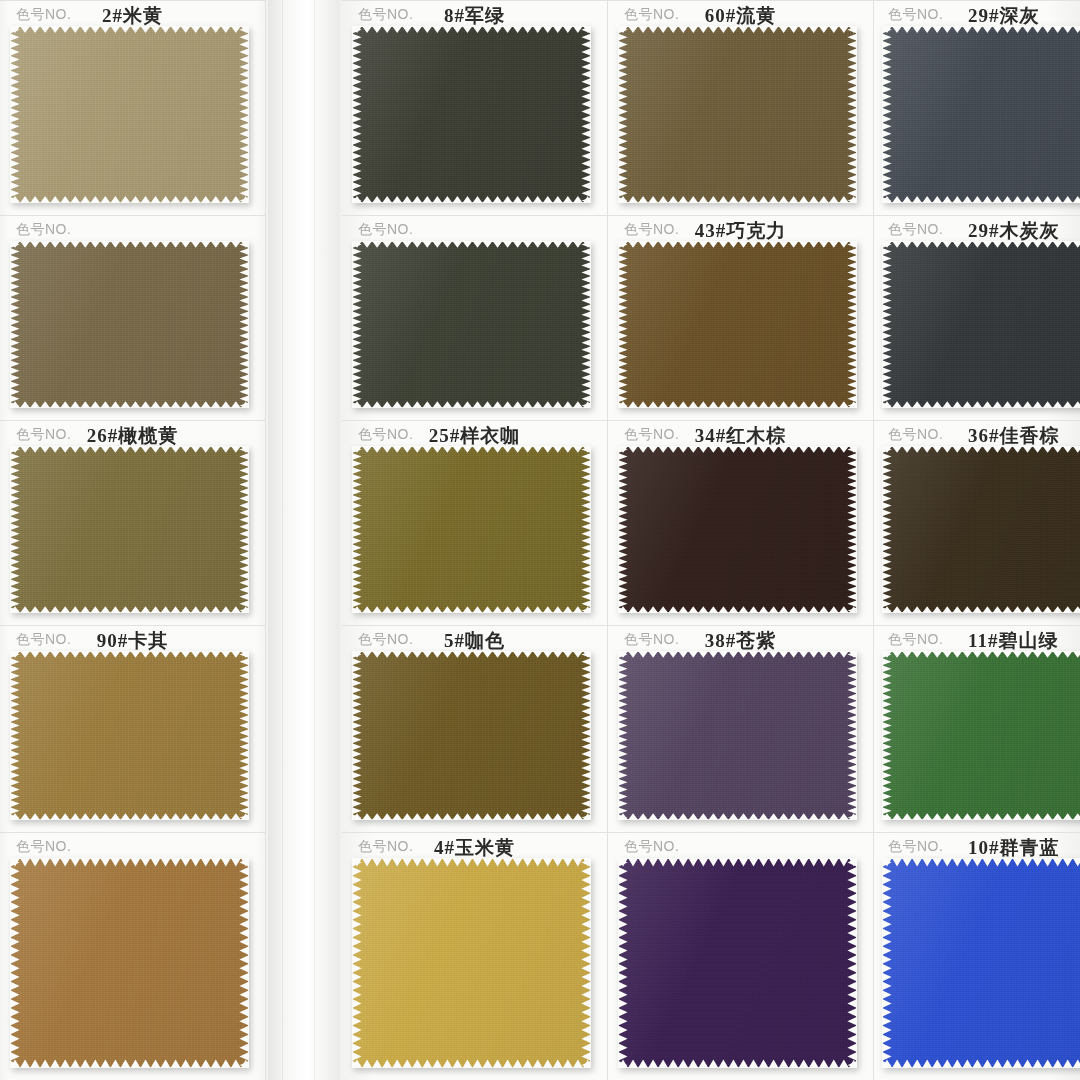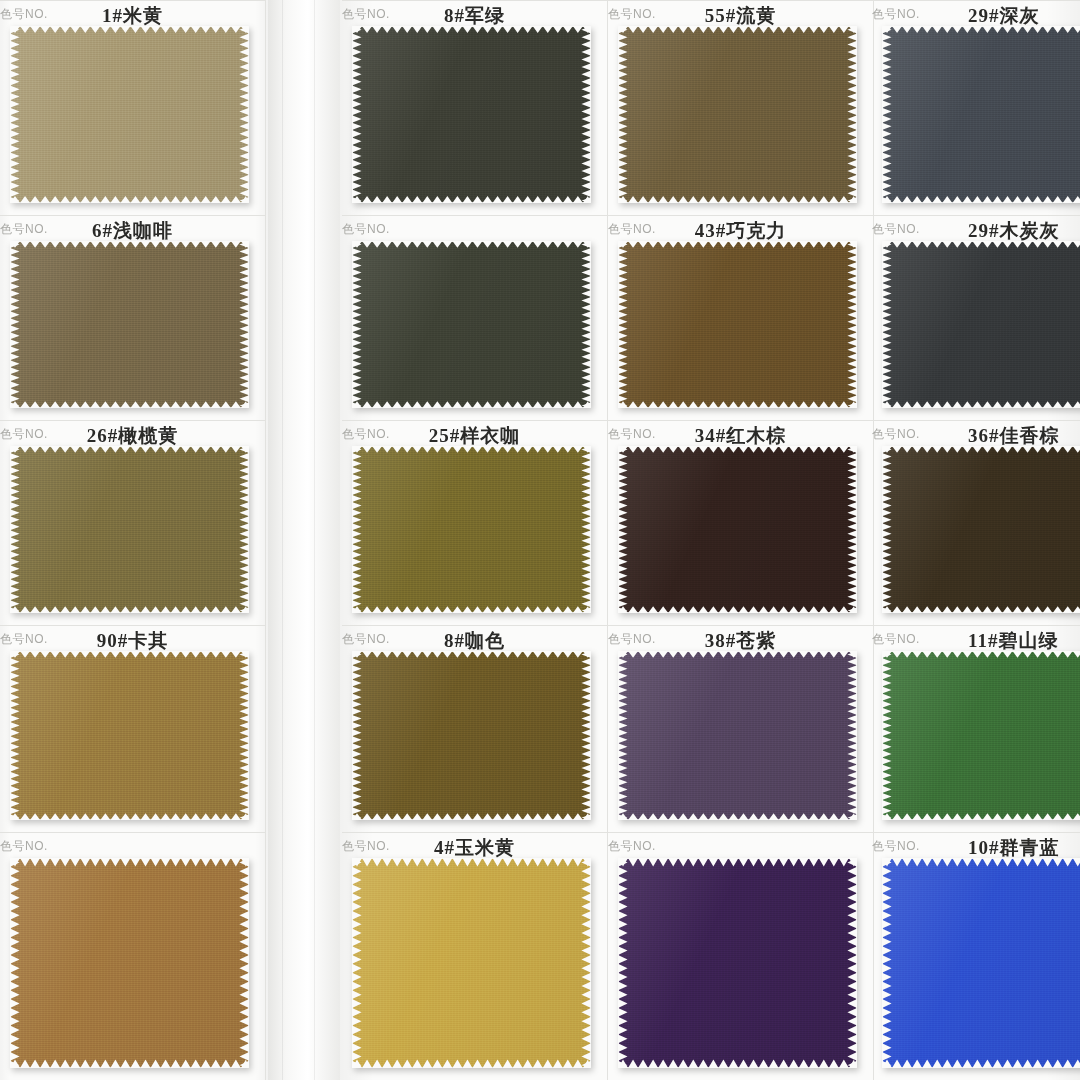--- a/index.html
+++ b/index.html
@@ -39,23 +39,23 @@
     position:absolute;
     box-sizing:border-box;
     border-top:1px solid #e2e2df;
     border-right:1px solid #e2e2df;
     overflow:hidden;
   }
   .cell-head{
     position:absolute;left:0;top:0;width:100%;height:30px;
   }
   .no-label{
-    position:absolute;left:0;top:5px;
+    position:absolute;left:16px;top:5px;
     font-family:"Liberation Sans","DejaVu Sans",sans-serif;
-    font-size:12px;letter-spacing:.5px;color:#a9a9a5;
+    font-size:14px;letter-spacing:.5px;color:#a9a9a5;
     white-space:nowrap;
   }
   .color-name{
     position:absolute;left:0;top:2px;width:100%;
     text-align:center;
     font-size:19px;font-weight:700;color:#2a2a28;
     letter-spacing:1px;white-space:nowrap;
     text-shadow:0 0 1px rgba(255,255,255,.6);
   }
   .color-name.shift{ text-align:left; padding-left:96px; }
@@ -111,40 +111,39 @@
 
   <div class="gutter">
     <div class="gutter-line" style="left:14px"></div>
     <div class="gutter-line" style="left:46px"></div>
   </div>
 
   <div class="grid" id="grid">
       <div class="cell" style="left: 0px; top: 0px; width: 266px; height: 215px;">
         <div class="cell-head">
           <div class="no-label">色号NO.</div>
-          <div class="color-name">1#米黄</div>
+          <div class="color-name">2#米黄</div>
         </div>
         <div class="swatch-wrap">
           <div class="swatch" style="background: rgb(168, 154, 115);">
             <div class="sheen"></div>
           </div>
           <div class="edge">
             <svg viewBox="0 0 100 100" preserveAspectRatio="none">
               <polygon fill="#fbfbfa" points="0,-1 100,-1 100,0 0,0 2.1,4 4.2,0 6.300000000000001,4 8.4,0 10.5,4 12.600000000000001,0 14.700000000000001,4 16.8,0 18.900000000000002,4 21,0 23.1,4 25.2,0 27.3,4 29.4,0 31.5,4 33.6,0 35.7,4 37.800000000000004,0 39.900000000000006,4 42.00000000000001,0 44.10000000000001,4 46.20000000000001,0 48.30000000000001,4 50.40000000000001,0 52.500000000000014,4 54.600000000000016,0 56.70000000000002,4 58.80000000000002,0 60.90000000000002,4 63.00000000000002,0 65.10000000000002,4 67.20000000000002,0 69.30000000000001,4 71.40000000000002,0 73.50000000000001,4 75.60000000000002,0 77.70000000000002,4 79.80000000000003,0 81.90000000000002,4 84.00000000000003,0 86.10000000000002,4 88.20000000000003,0 90.30000000000003,4 92.40000000000003,0 94.50000000000003,4 96.60000000000004,0 98.70000000000003,4 100,0"></polygon>
               <polygon fill="#fbfbfa" points="0,101 100,101 100,100 0,100 2.1,96 4.2,100 6.300000000000001,96 8.4,100 10.5,96 12.600000000000001,100 14.700000000000001,96 16.8,100 18.900000000000002,96 21,100 23.1,96 25.2,100 27.3,96 29.4,100 31.5,96 33.6,100 35.7,96 37.800000000000004,100 39.900000000000006,96 42.00000000000001,100 44.10000000000001,96 46.20000000000001,100 48.30000000000001,96 50.40000000000001,100 52.500000000000014,96 54.600000000000016,100 56.70000000000002,96 58.80000000000002,100 60.90000000000002,96 63.00000000000002,100 65.10000000000002,96 67.20000000000002,100 69.30000000000001,96 71.40000000000002,100 73.50000000000001,96 75.60000000000002,100 77.70000000000002,96 79.80000000000003,100 81.90000000000002,96 84.00000000000003,100 86.10000000000002,96 88.20000000000003,100 90.30000000000003,96 92.40000000000003,100 94.50000000000003,96 96.60000000000004,100 98.70000000000003,96 100,100"></polygon>
               <polygon fill="#fbfbfa" points="-1,0 -1,100 0,100 0,0 4,2.1 0,4.2 4,6.300000000000001 0,8.4 4,10.5 0,12.600000000000001 4,14.700000000000001 0,16.8 4,18.900000000000002 0,21 4,23.1 0,25.2 4,27.3 0,29.4 4,31.5 0,33.6 4,35.7 0,37.800000000000004 4,39.900000000000006 0,42.00000000000001 4,44.10000000000001 0,46.20000000000001 4,48.30000000000001 0,50.40000000000001 4,52.500000000000014 0,54.600000000000016 4,56.70000000000002 0,58.80000000000002 4,60.90000000000002 0,63.00000000000002 4,65.10000000000002 0,67.20000000000002 4,69.30000000000001 0,71.40000000000002 4,73.50000000000001 0,75.60000000000002 4,77.70000000000002 0,79.80000000000003 4,81.90000000000002 0,84.00000000000003 4,86.10000000000002 0,88.20000000000003 4,90.30000000000003 0,92.40000000000003 4,94.50000000000003 0,96.60000000000004 4,98.70000000000003 0,100"></polygon>
               <polygon fill="#fbfbfa" points="101,0 101,100 100,100 100,0 96,2.1 100,4.2 96,6.300000000000001 100,8.4 96,10.5 100,12.600000000000001 96,14.700000000000001 100,16.8 96,18.900000000000002 100,21 96,23.1 100,25.2 96,27.3 100,29.4 96,31.5 100,33.6 96,35.7 100,37.800000000000004 96,39.900000000000006 100,42.00000000000001 96,44.10000000000001 100,46.20000000000001 96,48.30000000000001 100,50.40000000000001 96,52.500000000000014 100,54.600000000000016 96,56.70000000000002 100,58.80000000000002 96,60.90000000000002 100,63.00000000000002 96,65.10000000000002 100,67.20000000000002 96,69.30000000000001 100,71.40000000000002 96,73.50000000000001 100,75.60000000000002 96,77.70000000000002 100,79.80000000000003 96,81.90000000000002 100,84.00000000000003 96,86.10000000000002 100,88.20000000000003 96,90.30000000000003 100,92.40000000000003 96,94.50000000000003 100,96.60000000000004 96,98.70000000000003 100,100"></polygon>
             </svg>
           </div>
         </div>
       </div>
       <div class="cell" style="left: 0px; top: 215px; width: 266px; height: 205px;">
         <div class="cell-head">
           <div class="no-label">色号NO.</div>
-          <div class="color-name">6#浅咖啡</div>
         </div>
         <div class="swatch-wrap">
           <div class="swatch" style="background: rgb(120, 105, 74);">
             <div class="sheen"></div>
           </div>
           <div class="edge">
             <svg viewBox="0 0 100 100" preserveAspectRatio="none">
               <polygon fill="#fbfbfa" points="0,-1 100,-1 100,0 0,0 2.1,4 4.2,0 6.300000000000001,4 8.4,0 10.5,4 12.600000000000001,0 14.700000000000001,4 16.8,0 18.900000000000002,4 21,0 23.1,4 25.2,0 27.3,4 29.4,0 31.5,4 33.6,0 35.7,4 37.800000000000004,0 39.900000000000006,4 42.00000000000001,0 44.10000000000001,4 46.20000000000001,0 48.30000000000001,4 50.40000000000001,0 52.500000000000014,4 54.600000000000016,0 56.70000000000002,4 58.80000000000002,0 60.90000000000002,4 63.00000000000002,0 65.10000000000002,4 67.20000000000002,0 69.30000000000001,4 71.40000000000002,0 73.50000000000001,4 75.60000000000002,0 77.70000000000002,4 79.80000000000003,0 81.90000000000002,4 84.00000000000003,0 86.10000000000002,4 88.20000000000003,0 90.30000000000003,4 92.40000000000003,0 94.50000000000003,4 96.60000000000004,0 98.70000000000003,4 100,0"></polygon>
               <polygon fill="#fbfbfa" points="0,101 100,101 100,100 0,100 2.1,96 4.2,100 6.300000000000001,96 8.4,100 10.5,96 12.600000000000001,100 14.700000000000001,96 16.8,100 18.900000000000002,96 21,100 23.1,96 25.2,100 27.3,96 29.4,100 31.5,96 33.6,100 35.7,96 37.800000000000004,100 39.900000000000006,96 42.00000000000001,100 44.10000000000001,96 46.20000000000001,100 48.30000000000001,96 50.40000000000001,100 52.500000000000014,96 54.600000000000016,100 56.70000000000002,96 58.80000000000002,100 60.90000000000002,96 63.00000000000002,100 65.10000000000002,96 67.20000000000002,100 69.30000000000001,96 71.40000000000002,100 73.50000000000001,96 75.60000000000002,100 77.70000000000002,96 79.80000000000003,100 81.90000000000002,96 84.00000000000003,100 86.10000000000002,96 88.20000000000003,100 90.30000000000003,96 92.40000000000003,100 94.50000000000003,96 96.60000000000004,100 98.70000000000003,96 100,100"></polygon>
               <polygon fill="#fbfbfa" points="-1,0 -1,100 0,100 0,0 4,2.1 0,4.2 4,6.300000000000001 0,8.4 4,10.5 0,12.600000000000001 4,14.700000000000001 0,16.8 4,18.900000000000002 0,21 4,23.1 0,25.2 4,27.3 0,29.4 4,31.5 0,33.6 4,35.7 0,37.800000000000004 4,39.900000000000006 0,42.00000000000001 4,44.10000000000001 0,46.20000000000001 4,48.30000000000001 0,50.40000000000001 4,52.500000000000014 0,54.600000000000016 4,56.70000000000002 0,58.80000000000002 4,60.90000000000002 0,63.00000000000002 4,65.10000000000002 0,67.20000000000002 4,69.30000000000001 0,71.40000000000002 4,73.50000000000001 0,75.60000000000002 4,77.70000000000002 0,79.80000000000003 4,81.90000000000002 0,84.00000000000003 4,86.10000000000002 0,88.20000000000003 4,90.30000000000003 0,92.40000000000003 4,94.50000000000003 0,96.60000000000004 4,98.70000000000003 0,100"></polygon>
@@ -261,21 +260,21 @@
               <polygon fill="#fbfbfa" points="0,101 100,101 100,100 0,100 2.1,96 4.2,100 6.300000000000001,96 8.4,100 10.5,96 12.600000000000001,100 14.700000000000001,96 16.8,100 18.900000000000002,96 21,100 23.1,96 25.2,100 27.3,96 29.4,100 31.5,96 33.6,100 35.7,96 37.800000000000004,100 39.900000000000006,96 42.00000000000001,100 44.10000000000001,96 46.20000000000001,100 48.30000000000001,96 50.40000000000001,100 52.500000000000014,96 54.600000000000016,100 56.70000000000002,96 58.80000000000002,100 60.90000000000002,96 63.00000000000002,100 65.10000000000002,96 67.20000000000002,100 69.30000000000001,96 71.40000000000002,100 73.50000000000001,96 75.60000000000002,100 77.70000000000002,96 79.80000000000003,100 81.90000000000002,96 84.00000000000003,100 86.10000000000002,96 88.20000000000003,100 90.30000000000003,96 92.40000000000003,100 94.50000000000003,96 96.60000000000004,100 98.70000000000003,96 100,100"></polygon>
               <polygon fill="#fbfbfa" points="-1,0 -1,100 0,100 0,0 4,2.1 0,4.2 4,6.300000000000001 0,8.4 4,10.5 0,12.600000000000001 4,14.700000000000001 0,16.8 4,18.900000000000002 0,21 4,23.1 0,25.2 4,27.3 0,29.4 4,31.5 0,33.6 4,35.7 0,37.800000000000004 4,39.900000000000006 0,42.00000000000001 4,44.10000000000001 0,46.20000000000001 4,48.30000000000001 0,50.40000000000001 4,52.500000000000014 0,54.600000000000016 4,56.70000000000002 0,58.80000000000002 4,60.90000000000002 0,63.00000000000002 4,65.10000000000002 0,67.20000000000002 4,69.30000000000001 0,71.40000000000002 4,73.50000000000001 0,75.60000000000002 4,77.70000000000002 0,79.80000000000003 4,81.90000000000002 0,84.00000000000003 4,86.10000000000002 0,88.20000000000003 4,90.30000000000003 0,92.40000000000003 4,94.50000000000003 0,96.60000000000004 4,98.70000000000003 0,100"></polygon>
               <polygon fill="#fbfbfa" points="101,0 101,100 100,100 100,0 96,2.1 100,4.2 96,6.300000000000001 100,8.4 96,10.5 100,12.600000000000001 96,14.700000000000001 100,16.8 96,18.900000000000002 100,21 96,23.1 100,25.2 96,27.3 100,29.4 96,31.5 100,33.6 96,35.7 100,37.800000000000004 96,39.900000000000006 100,42.00000000000001 96,44.10000000000001 100,46.20000000000001 96,48.30000000000001 100,50.40000000000001 96,52.500000000000014 100,54.600000000000016 96,56.70000000000002 100,58.80000000000002 96,60.90000000000002 100,63.00000000000002 96,65.10000000000002 100,67.20000000000002 96,69.30000000000001 100,71.40000000000002 96,73.50000000000001 100,75.60000000000002 96,77.70000000000002 100,79.80000000000003 96,81.90000000000002 100,84.00000000000003 96,86.10000000000002 100,88.20000000000003 96,90.30000000000003 100,92.40000000000003 96,94.50000000000003 100,96.60000000000004 96,98.70000000000003 100,100"></polygon>
             </svg>
           </div>
         </div>
       </div>
       <div class="cell" style="left: 342px; top: 625px; width: 266px; height: 207px;">
         <div class="cell-head">
           <div class="no-label">色号NO.</div>
-          <div class="color-name">8#咖色</div>
+          <div class="color-name">5#咖色</div>
         </div>
         <div class="swatch-wrap">
           <div class="swatch" style="background: rgb(109, 90, 38);">
             <div class="sheen"></div>
           </div>
           <div class="edge">
             <svg viewBox="0 0 100 100" preserveAspectRatio="none">
               <polygon fill="#fbfbfa" points="0,-1 100,-1 100,0 0,0 2.1,4 4.2,0 6.300000000000001,4 8.4,0 10.5,4 12.600000000000001,0 14.700000000000001,4 16.8,0 18.900000000000002,4 21,0 23.1,4 25.2,0 27.3,4 29.4,0 31.5,4 33.6,0 35.7,4 37.800000000000004,0 39.900000000000006,4 42.00000000000001,0 44.10000000000001,4 46.20000000000001,0 48.30000000000001,4 50.40000000000001,0 52.500000000000014,4 54.600000000000016,0 56.70000000000002,4 58.80000000000002,0 60.90000000000002,4 63.00000000000002,0 65.10000000000002,4 67.20000000000002,0 69.30000000000001,4 71.40000000000002,0 73.50000000000001,4 75.60000000000002,0 77.70000000000002,4 79.80000000000003,0 81.90000000000002,4 84.00000000000003,0 86.10000000000002,4 88.20000000000003,0 90.30000000000003,4 92.40000000000003,0 94.50000000000003,4 96.60000000000004,0 98.70000000000003,4 100,0"></polygon>
               <polygon fill="#fbfbfa" points="0,101 100,101 100,100 0,100 2.1,96 4.2,100 6.300000000000001,96 8.4,100 10.5,96 12.600000000000001,100 14.700000000000001,96 16.8,100 18.900000000000002,96 21,100 23.1,96 25.2,100 27.3,96 29.4,100 31.5,96 33.6,100 35.7,96 37.800000000000004,100 39.900000000000006,96 42.00000000000001,100 44.10000000000001,96 46.20000000000001,100 48.30000000000001,96 50.40000000000001,100 52.500000000000014,96 54.600000000000016,100 56.70000000000002,96 58.80000000000002,100 60.90000000000002,96 63.00000000000002,100 65.10000000000002,96 67.20000000000002,100 69.30000000000001,96 71.40000000000002,100 73.50000000000001,96 75.60000000000002,100 77.70000000000002,96 79.80000000000003,100 81.90000000000002,96 84.00000000000003,100 86.10000000000002,96 88.20000000000003,100 90.30000000000003,96 92.40000000000003,100 94.50000000000003,96 96.60000000000004,100 98.70000000000003,96 100,100"></polygon>
               <polygon fill="#fbfbfa" points="-1,0 -1,100 0,100 0,0 4,2.1 0,4.2 4,6.300000000000001 0,8.4 4,10.5 0,12.600000000000001 4,14.700000000000001 0,16.8 4,18.900000000000002 0,21 4,23.1 0,25.2 4,27.3 0,29.4 4,31.5 0,33.6 4,35.7 0,37.800000000000004 4,39.900000000000006 0,42.00000000000001 4,44.10000000000001 0,46.20000000000001 4,48.30000000000001 0,50.40000000000001 4,52.500000000000014 0,54.600000000000016 4,56.70000000000002 0,58.80000000000002 4,60.90000000000002 0,63.00000000000002 4,65.10000000000002 0,67.20000000000002 4,69.30000000000001 0,71.40000000000002 4,73.50000000000001 0,75.60000000000002 4,77.70000000000002 0,79.80000000000003 4,81.90000000000002 0,84.00000000000003 4,86.10000000000002 0,88.20000000000003 4,90.30000000000003 0,92.40000000000003 4,94.50000000000003 0,96.60000000000004 4,98.70000000000003 0,100"></polygon>
@@ -299,21 +298,21 @@
               <polygon fill="#fbfbfa" points="0,101 100,101 100,100 0,100 2.1,96 4.2,100 6.300000000000001,96 8.4,100 10.5,96 12.600000000000001,100 14.700000000000001,96 16.8,100 18.900000000000002,96 21,100 23.1,96 25.2,100 27.3,96 29.4,100 31.5,96 33.6,100 35.7,96 37.800000000000004,100 39.900000000000006,96 42.00000000000001,100 44.10000000000001,96 46.20000000000001,100 48.30000000000001,96 50.40000000000001,100 52.500000000000014,96 54.600000000000016,100 56.70000000000002,96 58.80000000000002,100 60.90000000000002,96 63.00000000000002,100 65.10000000000002,96 67.20000000000002,100 69.30000000000001,96 71.40000000000002,100 73.50000000000001,96 75.60000000000002,100 77.70000000000002,96 79.80000000000003,100 81.90000000000002,96 84.00000000000003,100 86.10000000000002,96 88.20000000000003,100 90.30000000000003,96 92.40000000000003,100 94.50000000000003,96 96.60000000000004,100 98.70000000000003,96 100,100"></polygon>
               <polygon fill="#fbfbfa" points="-1,0 -1,100 0,100 0,0 4,2.1 0,4.2 4,6.300000000000001 0,8.4 4,10.5 0,12.600000000000001 4,14.700000000000001 0,16.8 4,18.900000000000002 0,21 4,23.1 0,25.2 4,27.3 0,29.4 4,31.5 0,33.6 4,35.7 0,37.800000000000004 4,39.900000000000006 0,42.00000000000001 4,44.10000000000001 0,46.20000000000001 4,48.30000000000001 0,50.40000000000001 4,52.500000000000014 0,54.600000000000016 4,56.70000000000002 0,58.80000000000002 4,60.90000000000002 0,63.00000000000002 4,65.10000000000002 0,67.20000000000002 4,69.30000000000001 0,71.40000000000002 4,73.50000000000001 0,75.60000000000002 4,77.70000000000002 0,79.80000000000003 4,81.90000000000002 0,84.00000000000003 4,86.10000000000002 0,88.20000000000003 4,90.30000000000003 0,92.40000000000003 4,94.50000000000003 0,96.60000000000004 4,98.70000000000003 0,100"></polygon>
               <polygon fill="#fbfbfa" points="101,0 101,100 100,100 100,0 96,2.1 100,4.2 96,6.300000000000001 100,8.4 96,10.5 100,12.600000000000001 96,14.700000000000001 100,16.8 96,18.900000000000002 100,21 96,23.1 100,25.2 96,27.3 100,29.4 96,31.5 100,33.6 96,35.7 100,37.800000000000004 96,39.900000000000006 100,42.00000000000001 96,44.10000000000001 100,46.20000000000001 96,48.30000000000001 100,50.40000000000001 96,52.500000000000014 100,54.600000000000016 96,56.70000000000002 100,58.80000000000002 96,60.90000000000002 100,63.00000000000002 96,65.10000000000002 100,67.20000000000002 96,69.30000000000001 100,71.40000000000002 96,73.50000000000001 100,75.60000000000002 96,77.70000000000002 100,79.80000000000003 96,81.90000000000002 100,84.00000000000003 96,86.10000000000002 100,88.20000000000003 96,90.30000000000003 100,92.40000000000003 96,94.50000000000003 100,96.60000000000004 96,98.70000000000003 100,100"></polygon>
             </svg>
           </div>
         </div>
       </div>
       <div class="cell" style="left: 608px; top: 0px; width: 266px; height: 215px;">
         <div class="cell-head">
           <div class="no-label">色号NO.</div>
-          <div class="color-name">55#流黄</div>
+          <div class="color-name">60#流黄</div>
         </div>
         <div class="swatch-wrap">
           <div class="swatch" style="background: rgb(110, 94, 60);">
             <div class="sheen"></div>
           </div>
           <div class="edge">
             <svg viewBox="0 0 100 100" preserveAspectRatio="none">
               <polygon fill="#fbfbfa" points="0,-1 100,-1 100,0 0,0 2.1,4 4.2,0 6.300000000000001,4 8.4,0 10.5,4 12.600000000000001,0 14.700000000000001,4 16.8,0 18.900000000000002,4 21,0 23.1,4 25.2,0 27.3,4 29.4,0 31.5,4 33.6,0 35.7,4 37.800000000000004,0 39.900000000000006,4 42.00000000000001,0 44.10000000000001,4 46.20000000000001,0 48.30000000000001,4 50.40000000000001,0 52.500000000000014,4 54.600000000000016,0 56.70000000000002,4 58.80000000000002,0 60.90000000000002,4 63.00000000000002,0 65.10000000000002,4 67.20000000000002,0 69.30000000000001,4 71.40000000000002,0 73.50000000000001,4 75.60000000000002,0 77.70000000000002,4 79.80000000000003,0 81.90000000000002,4 84.00000000000003,0 86.10000000000002,4 88.20000000000003,0 90.30000000000003,4 92.40000000000003,0 94.50000000000003,4 96.60000000000004,0 98.70000000000003,4 100,0"></polygon>
               <polygon fill="#fbfbfa" points="0,101 100,101 100,100 0,100 2.1,96 4.2,100 6.300000000000001,96 8.4,100 10.5,96 12.600000000000001,100 14.700000000000001,96 16.8,100 18.900000000000002,96 21,100 23.1,96 25.2,100 27.3,96 29.4,100 31.5,96 33.6,100 35.7,96 37.800000000000004,100 39.900000000000006,96 42.00000000000001,100 44.10000000000001,96 46.20000000000001,100 48.30000000000001,96 50.40000000000001,100 52.500000000000014,96 54.600000000000016,100 56.70000000000002,96 58.80000000000002,100 60.90000000000002,96 63.00000000000002,100 65.10000000000002,96 67.20000000000002,100 69.30000000000001,96 71.40000000000002,100 73.50000000000001,96 75.60000000000002,100 77.70000000000002,96 79.80000000000003,100 81.90000000000002,96 84.00000000000003,100 86.10000000000002,96 88.20000000000003,100 90.30000000000003,96 92.40000000000003,100 94.50000000000003,96 96.60000000000004,100 98.70000000000003,96 100,100"></polygon>
               <polygon fill="#fbfbfa" points="-1,0 -1,100 0,100 0,0 4,2.1 0,4.2 4,6.300000000000001 0,8.4 4,10.5 0,12.600000000000001 4,14.700000000000001 0,16.8 4,18.900000000000002 0,21 4,23.1 0,25.2 4,27.3 0,29.4 4,31.5 0,33.6 4,35.7 0,37.800000000000004 4,39.900000000000006 0,42.00000000000001 4,44.10000000000001 0,46.20000000000001 4,48.30000000000001 0,50.40000000000001 4,52.500000000000014 0,54.600000000000016 4,56.70000000000002 0,58.80000000000002 4,60.90000000000002 0,63.00000000000002 4,65.10000000000002 0,67.20000000000002 4,69.30000000000001 0,71.40000000000002 4,73.50000000000001 0,75.60000000000002 4,77.70000000000002 0,79.80000000000003 4,81.90000000000002 0,84.00000000000003 4,86.10000000000002 0,88.20000000000003 4,90.30000000000003 0,92.40000000000003 4,94.50000000000003 0,96.60000000000004 4,98.70000000000003 0,100"></polygon>

